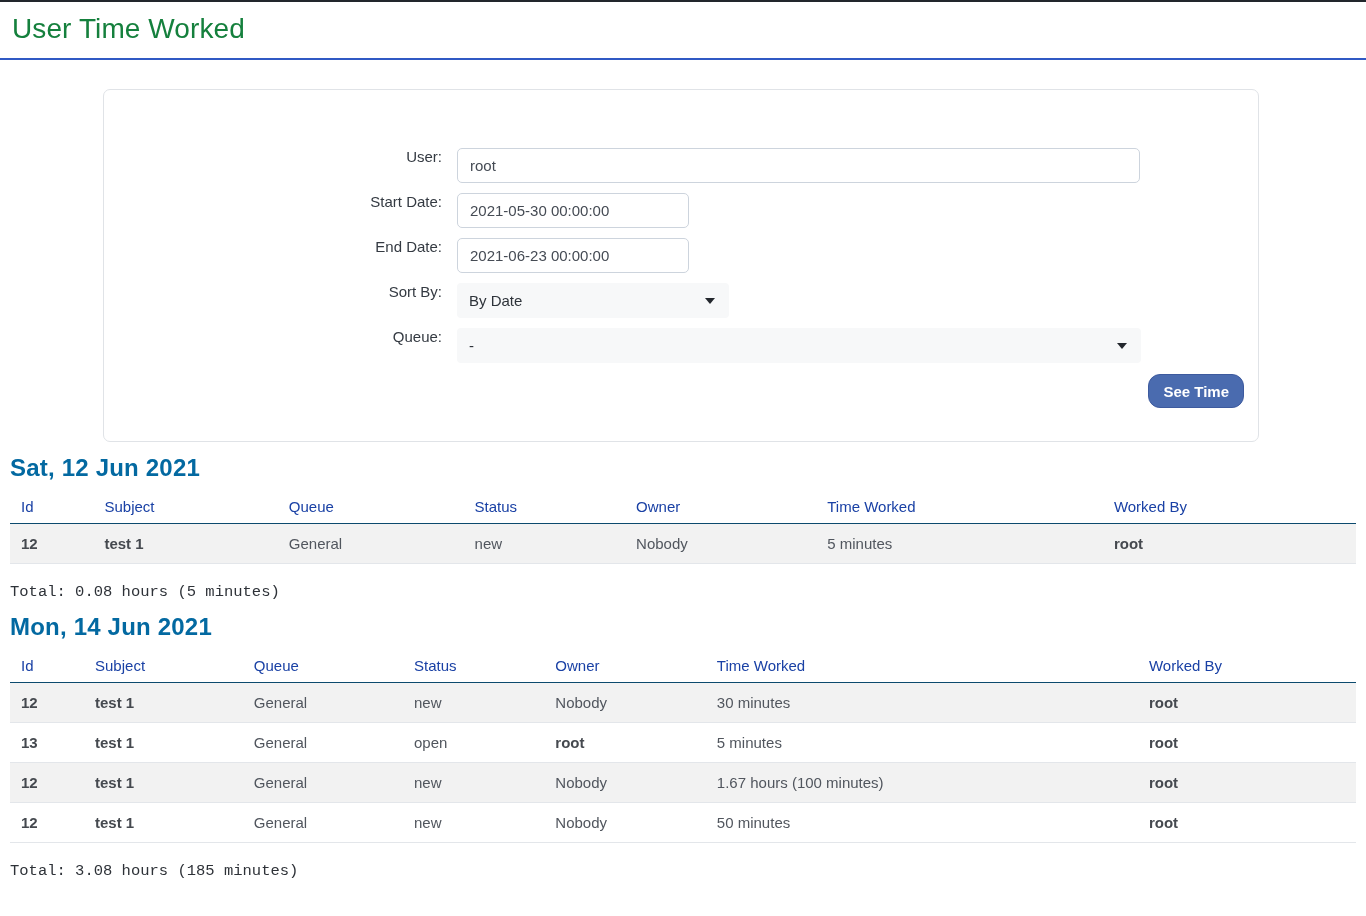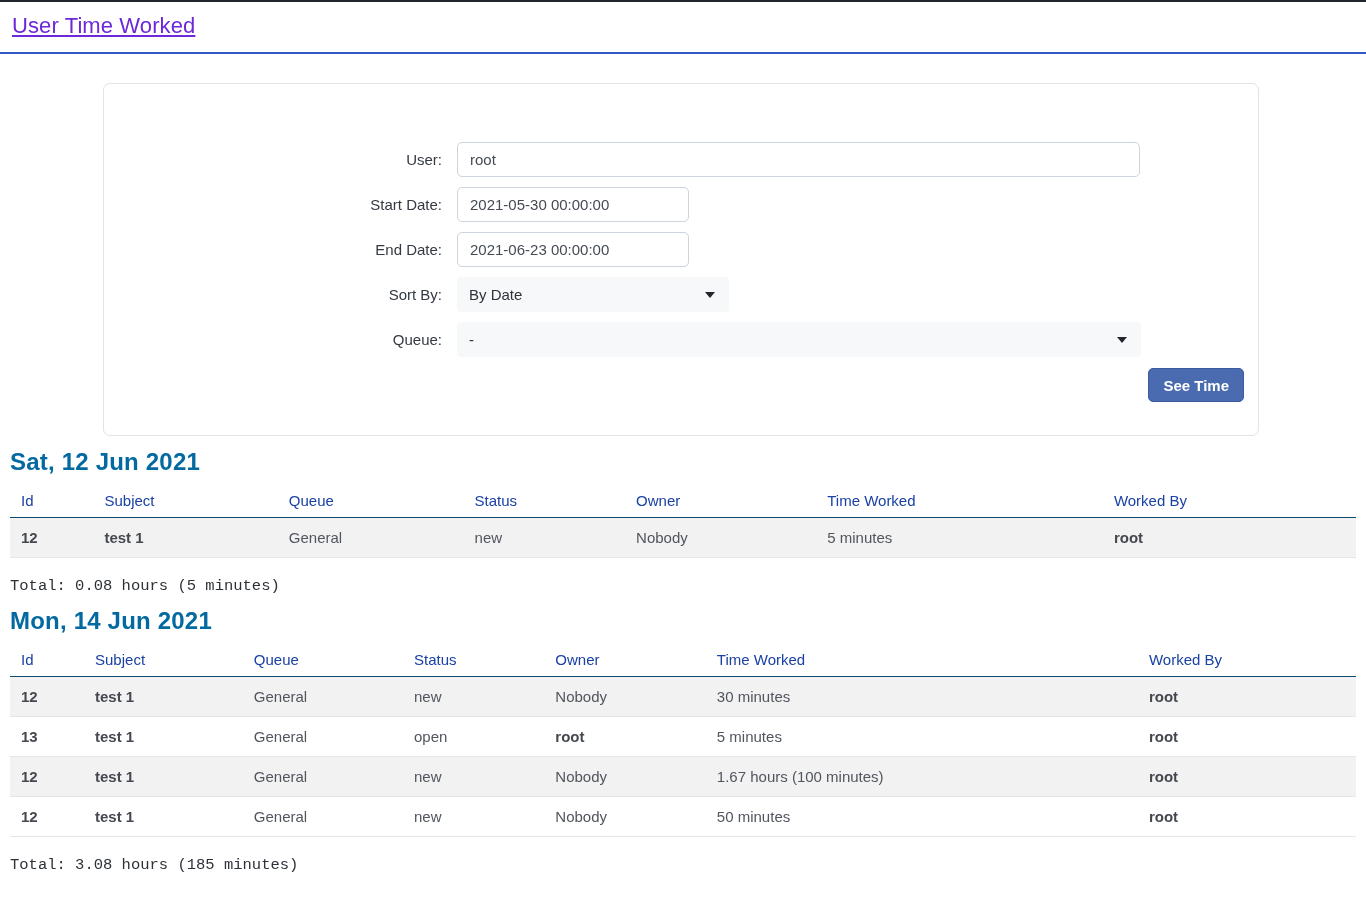--- a/index.html
+++ b/index.html
@@ -11,33 +11,33 @@
   }
 
   
   .page-header {
     border-top:2px solid #22262c;
     border-bottom:2px solid #3059c4;
     padding:11px 12px 13px 12px;
     background:#ffffff;
   }
   .page-title {
-    font-size:22px; font-weight:500; color:#6d28d9; letter-spacing:.1px;text-decoration:underline;
+    font-size:28px; font-weight:500; color:#15803d; letter-spacing:.1px;
   }
 
   
   .filter-card {
     margin:29px 0 0 103px;
     width:1156px;
     border:1px solid #e0e3e7;
     border-radius:7px;
     padding:58px 16px 33px 0;
     background:#ffffff;
   }
-  .form-row { display:flex; align-items:center; margin-bottom:10px; }
+  .form-row { display:flex; align-items:flex-start; margin-bottom:10px; }
   .flabel {
     width:338px; text-align:right; font-size:15px; color:#343a42;
     padding-right:0; flex:none;
   }
   .fcontrol { margin-left:15px; }
   .finput {
     height:35px; border:1px solid #cdd4dd; border-radius:5px;
     font-family:inherit; font-size:15px; color:#454b54;
     padding:0 12px; background:#ffffff; outline:none;
   }
@@ -51,21 +51,21 @@
   .sel-sort  { width:272px;gap:39px; }
   .sel-queue { width:684px; }
   .caret {
     width:0; height:0; flex:none; margin-left:10px;
     border-left:5px solid transparent; border-right:5px solid transparent;
     border-top:6px solid #23272d;
   }
   .btn-row { display:flex; justify-content:flex-end; width:1140px; margin-top:11px; }
   .btn-primary {
     min-width:92px; height:34px; padding:8px 14px;
-    background:#4a6baf; border:1px solid #3d5a9e; border-radius:5px;
+    background:#4a6baf; border:1px solid #3d5a9e; border-radius:12px;
     color:#ffffff; font-family:inherit; font-size:15px; font-weight:700;
     cursor:pointer;
   }
 
   
   .report { padding:0 10px; }
   .date-heading {
     font-size:24px; font-weight:700; color:#0369a1;
     margin:12px 0 8px 0; letter-spacing:.2px;
   }

